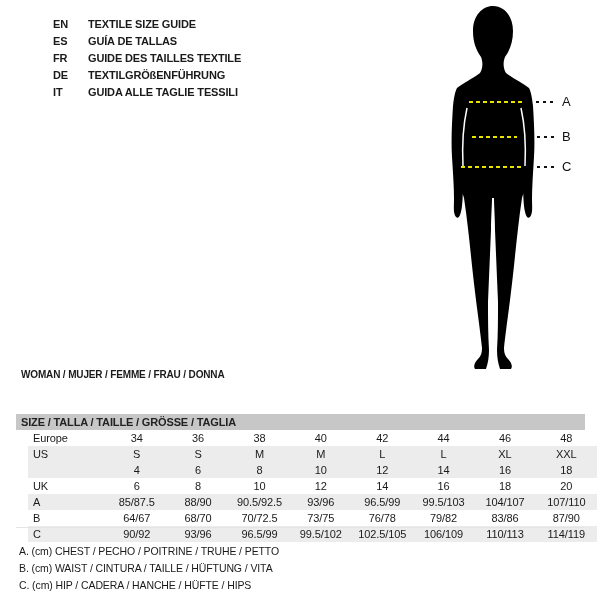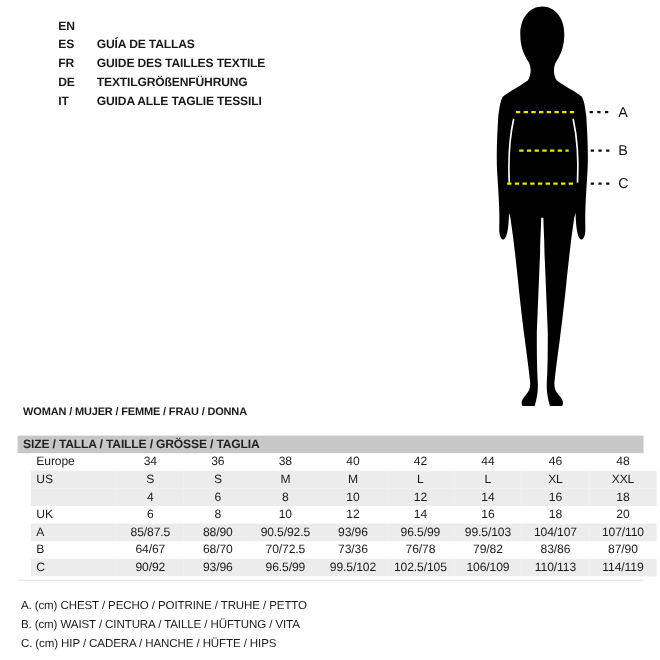--- a/index.html
+++ b/index.html
@@ -9,39 +9,40 @@
   }
   
   .lang-block{position:absolute;left:22px;top:16px;margin-left:31px;}
   .lang-row{display:flex;height:17px;line-height:17px;font-size:11px;font-weight:700;letter-spacing:-0.15px;}
   .lang-code{width:35px;}
   
   svg.figure{position:absolute;left:0;top:0;width:600px;height:600px;}
   svg.figure text{font-family:"Liberation Sans",sans-serif;font-size:13px;fill:#111;}
   
   .gender-heading{position:absolute;left:21px;top:369px;font-size:10px;font-weight:700;letter-spacing:-0.15px;}
-  .size-table{position:absolute;left:16px;top:396px;width:569px;}
+  .size-table{position:absolute;left:16px;top:414px;width:569px;}
   .sth{height:16px;line-height:16px;background:#c7c7c7;font-weight:700;font-size:11px;
        padding-left:5px;letter-spacing:-0.15px;color:#222;}
   table{border-collapse:collapse;table-layout:fixed;width:100%;margin-left:12px;}
   td{height:16px;padding:0;text-align:center;font-size:11px;letter-spacing:-0.1px;white-space:nowrap;}
   td.rl{text-align:left;padding-left:5px;}
   .table-underline{position:absolute;left:16px;top:527px;width:569px;height:1px;background:#e4e4e4;}
   
   .legend{position:absolute;left:19px;top:543px;}
   .legend-row{height:17px;line-height:17px;font-size:10.5px;font-weight:400;letter-spacing:-0.1px;}
 </style>
 </head>
 <body>
 
 <div class="canvas">
 
   <div class="lang-block">
       <div class="lang-row">
         <span class="lang-code">EN</span>
+        <span>TEXTILE SIZE GUIDE</span>
       </div>
       <div class="lang-row">
         <span class="lang-code">ES</span>
         <span>GUÍA DE TALLAS</span>
       </div>
       <div class="lang-row">
         <span class="lang-code">FR</span>
         <span>GUIDE DES TAILLES TEXTILE</span>
       </div>
       <div class="lang-row">
@@ -159,21 +160,21 @@
             <td>96.5/99</td>
             <td>99.5/103</td>
             <td>104/107</td>
             <td>107/110</td>
           </tr>
           <tr>
             <td class="rl">B</td>
             <td>64/67</td>
             <td>68/70</td>
             <td>70/72.5</td>
-            <td>73/36</td>
+            <td>73/75</td>
             <td>76/78</td>
             <td>79/82</td>
             <td>83/86</td>
             <td>87/90</td>
           </tr>
           <tr style="background: rgb(236, 236, 236);">
             <td class="rl">C</td>
             <td>90/92</td>
             <td>93/96</td>
             <td>96.5/99</td>

